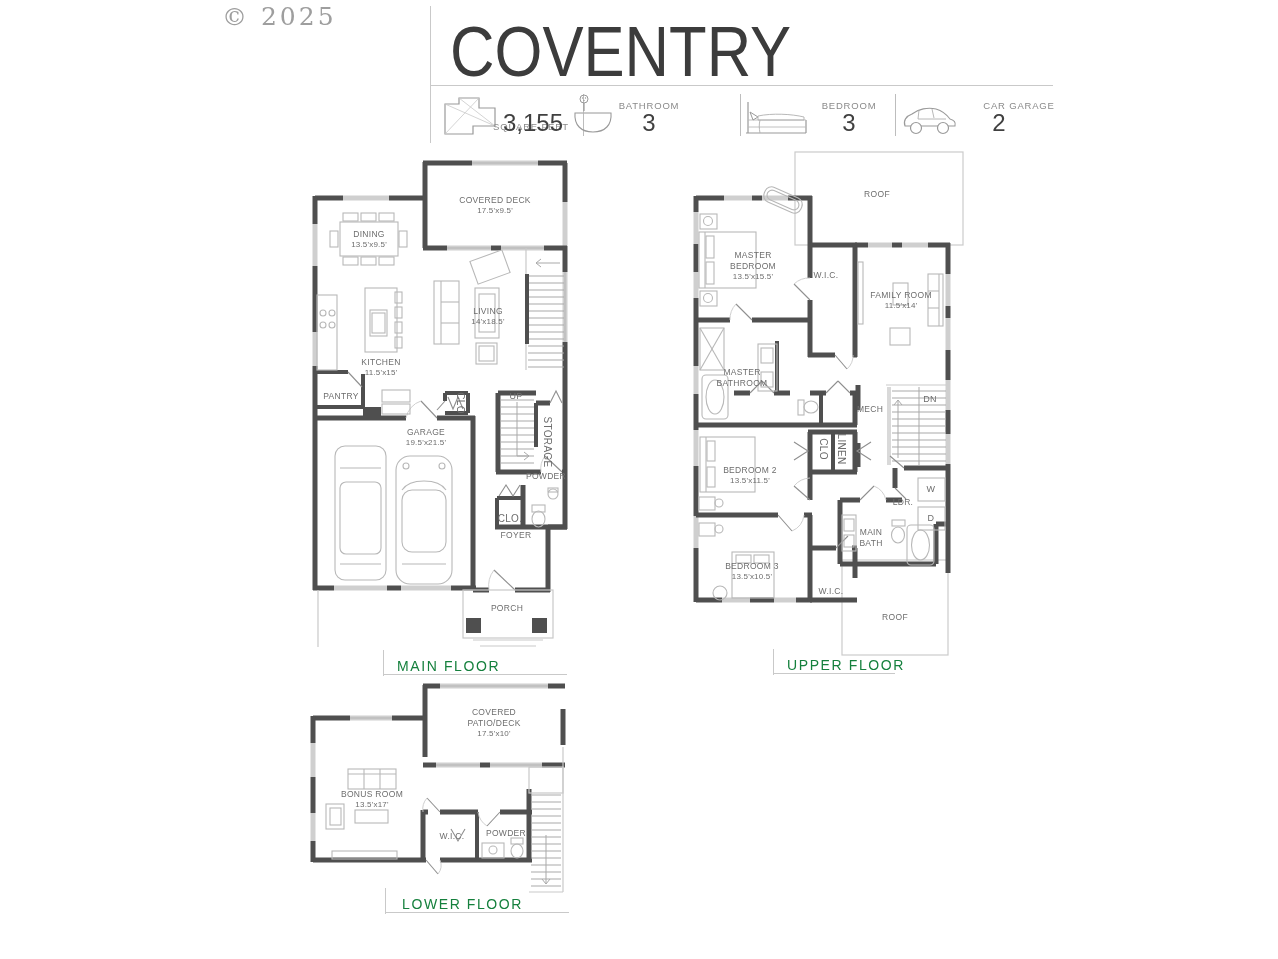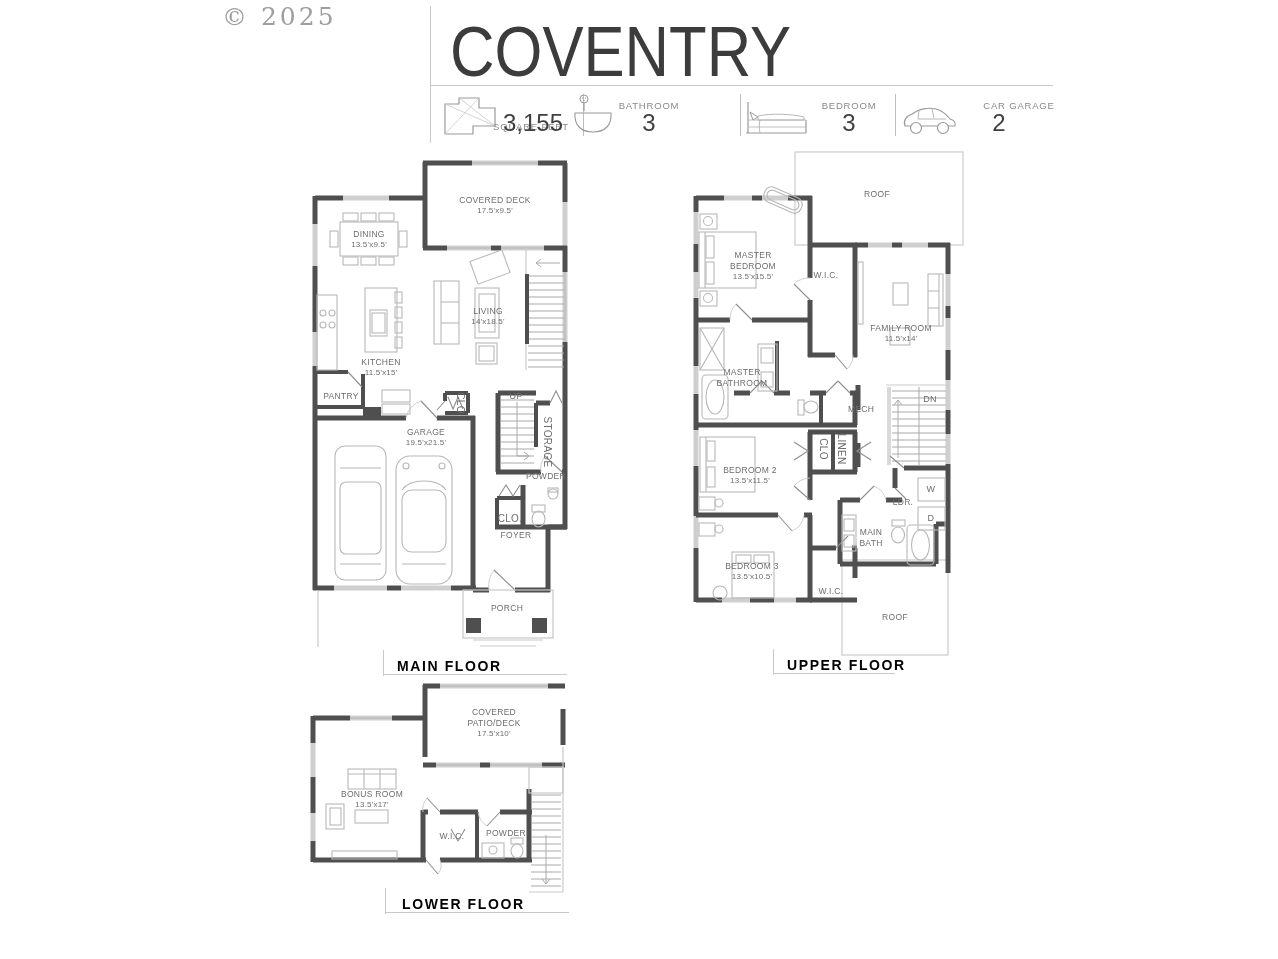--- a/index.html
+++ b/index.html
@@ -19,21 +19,21 @@
   .plan{position:absolute;}
   .plan svg{position:absolute;left:0;top:0;}
   .rlabel{position:absolute;transform:translate(-50%,-50%);font-size:8.5px;line-height:1.3;
           color:#6d6d6d;letter-spacing:.3px;text-align:center;white-space:nowrap;}
   .rlabel .nm{display:block;}
   .rlabel .dm{display:block;font-size:8px;letter-spacing:.2px;}
   .rlabel.wrap{white-space:normal;}
   .vlab{writing-mode:vertical-rl;white-space:nowrap;}
   .fs9{font-size:9px;}
   .fs75{font-size:10px;}
-  .ftitle{position:absolute;font-size:14px;color:#000000;letter-spacing:1.6px;white-space:nowrap;font-weight:bold;}
+  .ftitle{position:absolute;font-size:14px;color:#15803d;letter-spacing:1.6px;white-space:nowrap;}
   
   svg .wall{stroke:#4f4f4f;stroke-width:5;fill:none;}
   svg .w4{stroke-width:4;}
   svg .win{stroke:#cfcfcf;stroke-width:5;fill:none;}
   svg .glz{stroke:#a8a8a8;stroke-width:.7;fill:none;}
   svg .furn{stroke:#b8b8b8;fill:none;stroke-width:1.1;}
   svg .lite{stroke:#c9c9c9;stroke-width:1.2;fill:none;}
   svg .st{stroke:#a9a9a9;stroke-width:1;fill:none;}
   svg .door{stroke:#8f8f8f;stroke-width:1.1;fill:none;}
   svg .arc{stroke:#c9c9c9;stroke-width:.9;fill:none;}
@@ -508,28 +508,28 @@
     <div class="rlabel" style="left:187px;top:47px;">
       <span class="nm">ROOF</span>
     </div>
     <div class="rlabel wrap" style="left:63px;top:118px;width:64px;">
       <span class="nm">MASTER BEDROOM</span>
       <span class="dm">13.5'x15.5'</span>
     </div>
     <div class="rlabel" style="left:136px;top:128px;">
       <span class="nm">W.I.C.</span>
     </div>
-    <div class="rlabel" style="left:211px;top:153px;margin-top:33px;">
+    <div class="rlabel" style="left:211px;top:153px;">
       <span class="nm">FAMILY ROOM</span>
       <span class="dm">11.5'x14'</span>
     </div>
     <div class="rlabel wrap" style="left:52px;top:230px;width:62px;">
       <span class="nm">MASTER BATHROOM</span>
     </div>
-    <div class="rlabel" style="left:147px;top:262px;padding-left:48px;">
+    <div class="rlabel" style="left:156px;top:262px;padding-left:48px;">
       <span class="nm">MECH</span>
     </div>
     <div class="rlabel fs9" style="left:240px;top:234px;margin-top:18px;">
       <span class="nm">DN</span>
     </div>
     <div class="rlabel vlab fs75" style="left:133px;top:301px;">
       <span>CLO</span>
     </div>
     <div class="rlabel vlab fs75" style="left:151px;top:301px;">
       <span>LINEN</span>

